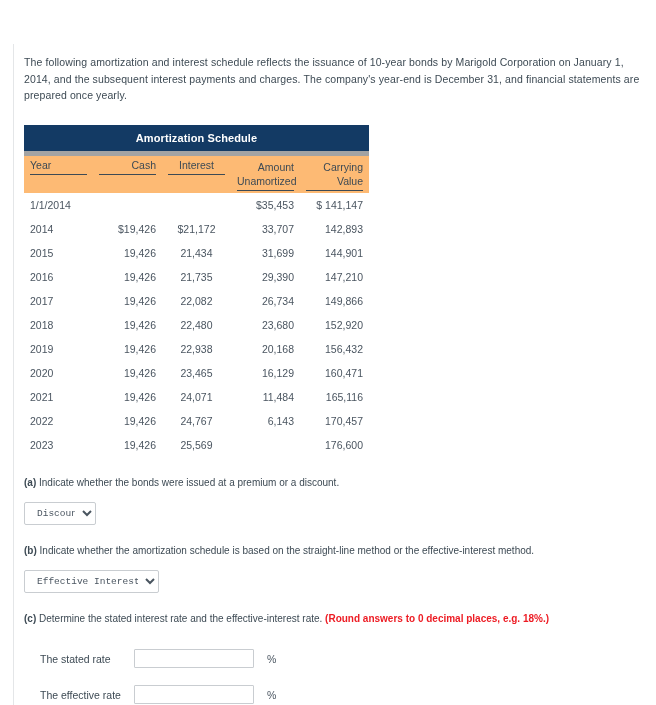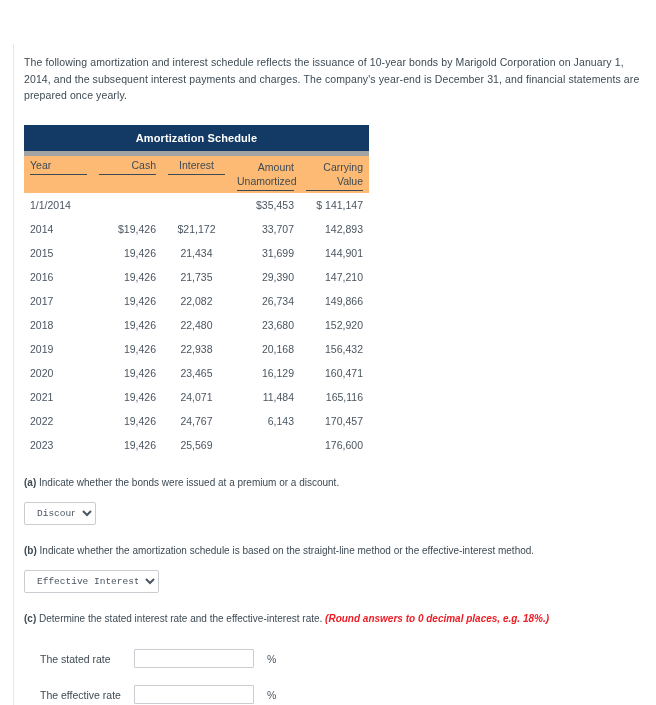--- a/index.html
+++ b/index.html
@@ -101,21 +101,20 @@
   
   .qblock { margin-top: 18px; }
   .qtext {
     font-size: 10px;
     line-height: 16px;
     color: #3d4a54;
   }
   .qtext .lbl { font-weight: bold; }
   .hint {
     color: #ed1c24;
-    font-style: italic;
     font-weight: bold;
   }
   .select-wrap { margin-top: 11px; }
   select.ddl {
     font-family: Liberation Mono, monospace;
     font-size: 9.5px;
     color: #4a5560;
     background: #ffffff;
     border: 1px solid #c9cdd1;
     border-radius: 2px;

